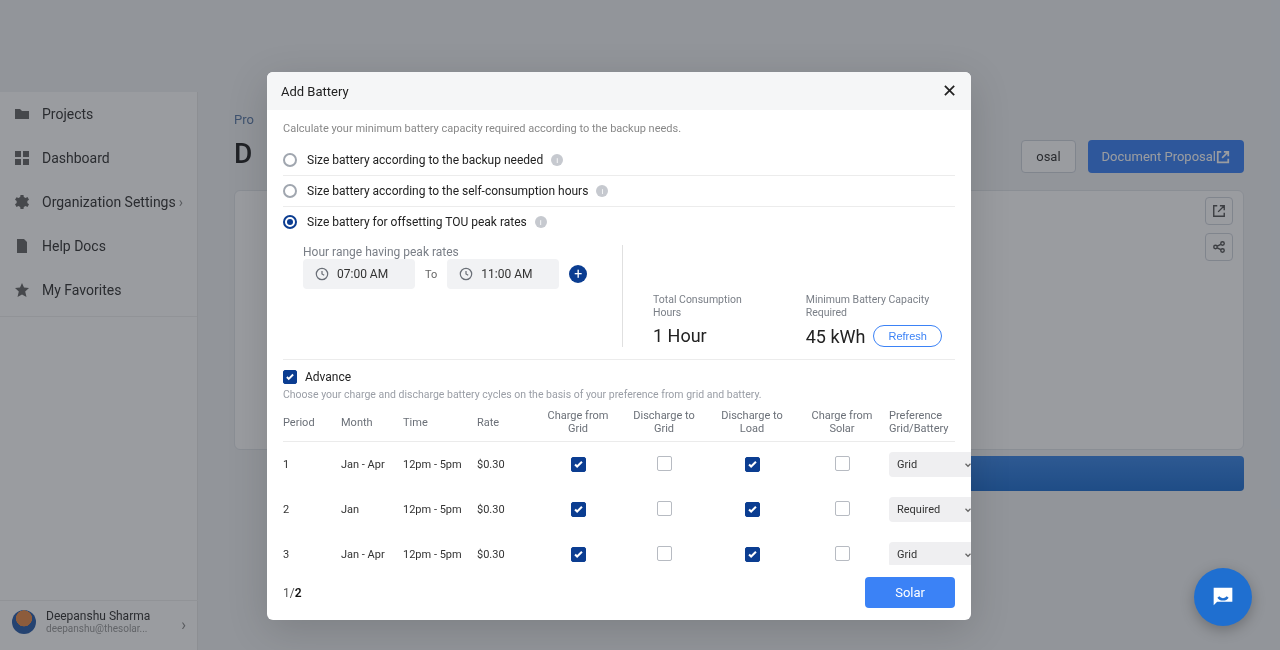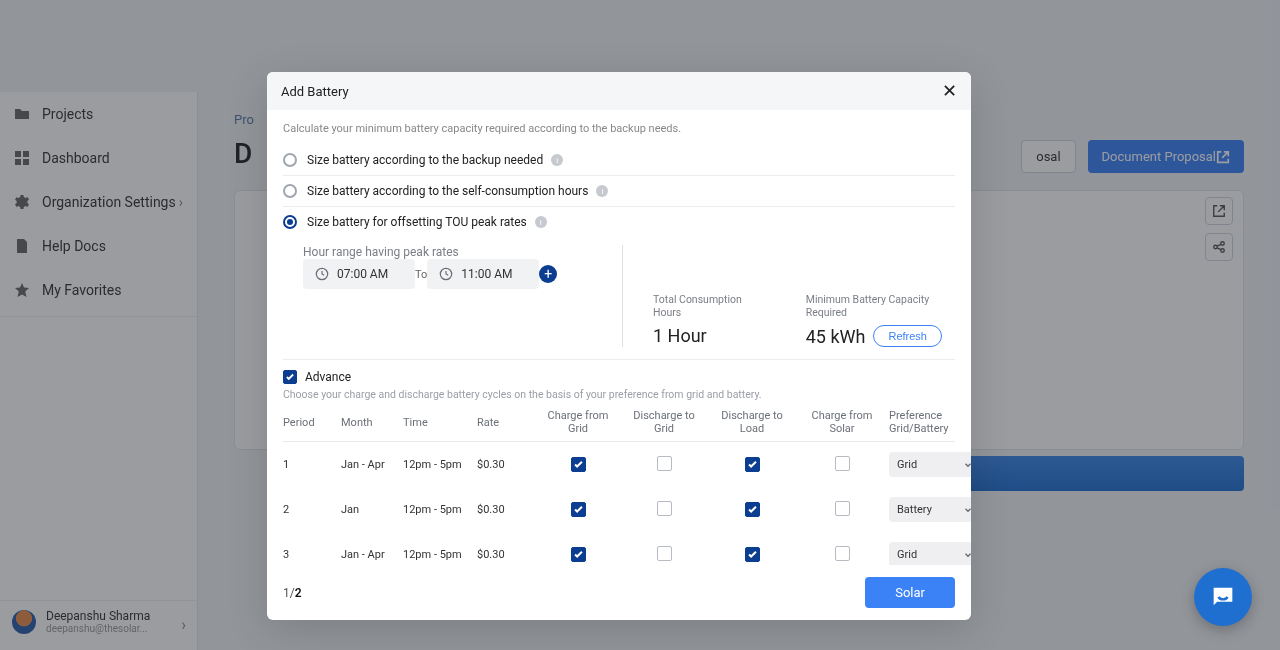--- a/index.html
+++ b/index.html
@@ -41,21 +41,21 @@
   .modal-sub { font-size: 11px; color: #888; margin-bottom: 10px; }
   .option-row { display: flex; align-items: center; padding: 8px 0; border-bottom: 1px solid #ececec; font-size: 12px; color: #222; }
   .option-row:last-of-type { border-bottom: none; }
   .radio { width: 14px; height: 14px; border: 2px solid #a0a6af; border-radius: 50%; margin-right: 10px; flex-shrink:0; position: relative; }
   .radio.selected { border-color: #0b3d91; }
   .radio.selected::after { content: ""; position:absolute; inset:2px; border-radius:50%; background:#0b3d91; }
   .info-dot { width: 12px; height: 12px; border-radius: 50%; background: #c6c9cf; margin-left: 8px; display:inline-flex; align-items:center; justify-content:center; font-size:8px; color:#fff; }
   .tou-panel { display: flex; margin: 4px 0 12px 0; padding: 4px 0 0 20px; }
   .tou-left { flex: 0 0 320px; border-right: 1px solid #e0e0e0; padding-right: 20px; }
   .tou-left .label { font-size: 12px; color: #7a7f87; }
-  .time-row { display: flex; align-items: center; gap: 0; }
+  .time-row { display: flex; align-items: center; gap: 10px; }
   .time-box { background: #f1f2f4; border-radius: 4px; padding: 8px 12px; display: inline-flex; align-items: center; gap: 8px; font-size: 12px; color: #333; width: 112px; }
   .time-box svg { width: 14px; height: 14px; color: #6a6f77; }
   .to-text { font-size: 11px; color: #666; }
   .add-btn { width: 18px; height: 18px; border-radius: 50%; background: #0b3d91; color: #fff; display:inline-flex; align-items:center; justify-content:center; font-size: 14px; line-height:0; }
   .tou-right { flex: 1; padding-left: 30px; display: flex; gap: 46px; margin-top: 48px; }
   .stat .lbl { font-size: 10.5px; color: #7a7f87; margin-bottom: 6px; }
   .stat .val { font-size: 18px; color: #222; }
   .refresh-btn { border: 1px solid #3b82f6; color: #3b82f6; border-radius: 14px; padding: 4px 14px; font-size: 11px; background: #fff; margin-left: 8px; }
   hr.section { border: none; border-top: 1px solid #ececec; margin: 4px 0 10px 0; }
   .adv-row { display: flex; align-items: center; font-size: 12px; color: #222; margin-bottom: 4px; }
@@ -296,21 +296,21 @@
                 </svg>
               </span></span>
             <span class="cell-c"><span class="cbx"></span></span>
             <span class="cell-c"><span class="cbx on">
                 <svg viewBox="0 0 16 16" fill="none" stroke="currentColor" stroke-width="3">
                   <path d="M3 8l3 3 7-7"></path>
                 </svg>
               </span></span>
             <span class="cell-c"><span class="cbx"></span></span>
             <span class="pref-select">
-              <span>Battery</span>
+              <span>Required</span>
               <svg viewBox="0 0 16 16" fill="none" stroke="currentColor" stroke-width="2">
                 <path d="M4 6l4 4 4-4"></path>
               </svg>
             </span>
           </div>
           <div class="row">
             <span>3</span>
             <span>Jan - Apr</span>
             <span>12pm - 5pm</span>
             <span>$0.30</span>

